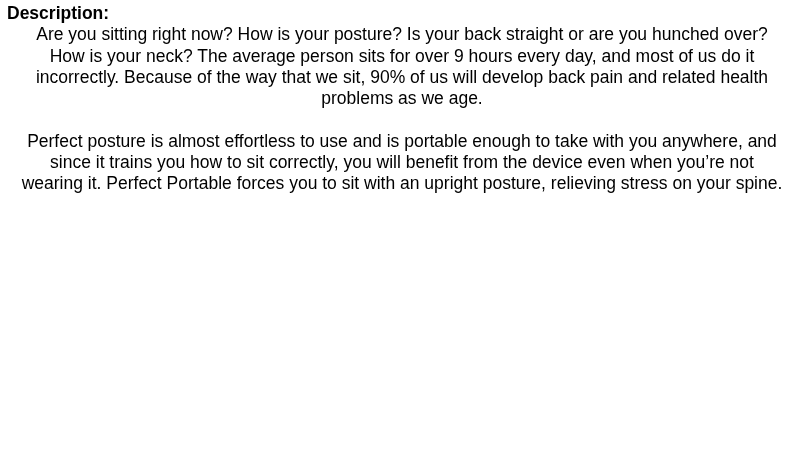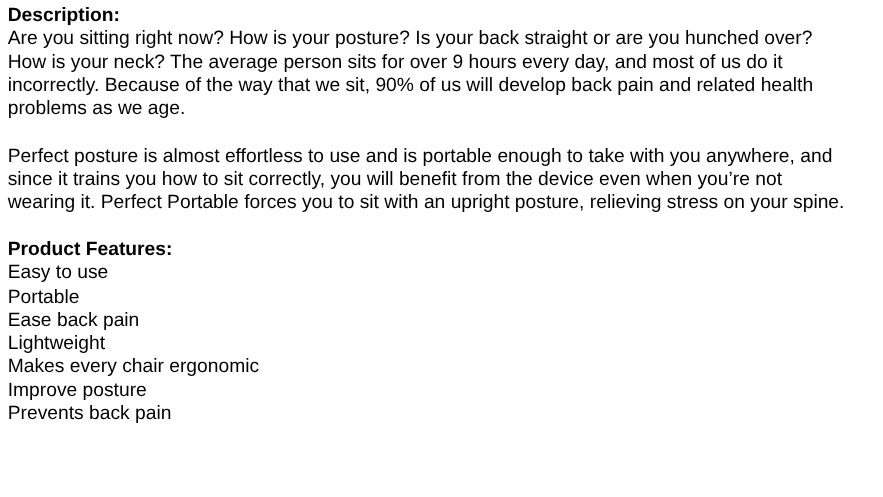--- a/index.html
+++ b/index.html
@@ -18,20 +18,21 @@
     color: #000000;
     overflow: hidden;
   }
   .heading {
     font-weight: bold;
     margin: 0;
   }
   .para {
     margin: 0 0 21.3px 0;
     white-space: pre-line;
+    text-align: center;
   }
   .list {
     margin: 0 0 21.3px 0;
   }
   .list-item {
     margin: 0;
   }
   .last-block {
     margin-bottom: 0;
   }
@@ -45,27 +46,15 @@
     <div class="heading">Description:</div>
     <div class="para">Are you sitting right now? How is your posture? Is your back straight or are you hunched over?
 How is your neck? The average person sits for over 9 hours every day, and most of us do it
 incorrectly. Because of the way that we sit, 90% of us will develop back pain and related health
 problems as we age.</div>
     <div class="para">Perfect posture is almost effortless to use and is portable enough to take with you anywhere, and
 since it trains you how to sit correctly, you will benefit from the device even when you’re not
 wearing it. Perfect Portable forces you to sit with an upright posture, relieving stress on your spine.</div>
   </section>
 
-  <section>
-    <div class="heading">Product Features:</div>
-    <div class="list">
-      <div class="list-item">Easy to use</div>
-      <div class="list-item">Portable</div>
-      <div class="list-item">Ease back pain</div>
-      <div class="list-item">Lightweight</div>
-      <div class="list-item">Makes every chair ergonomic</div>
-      <div class="list-item">Improve posture</div>
-      <div class="list-item">Prevents back pain</div>
-    </div>
-  </section>
 
 
 </main>
 
 </body></html>

